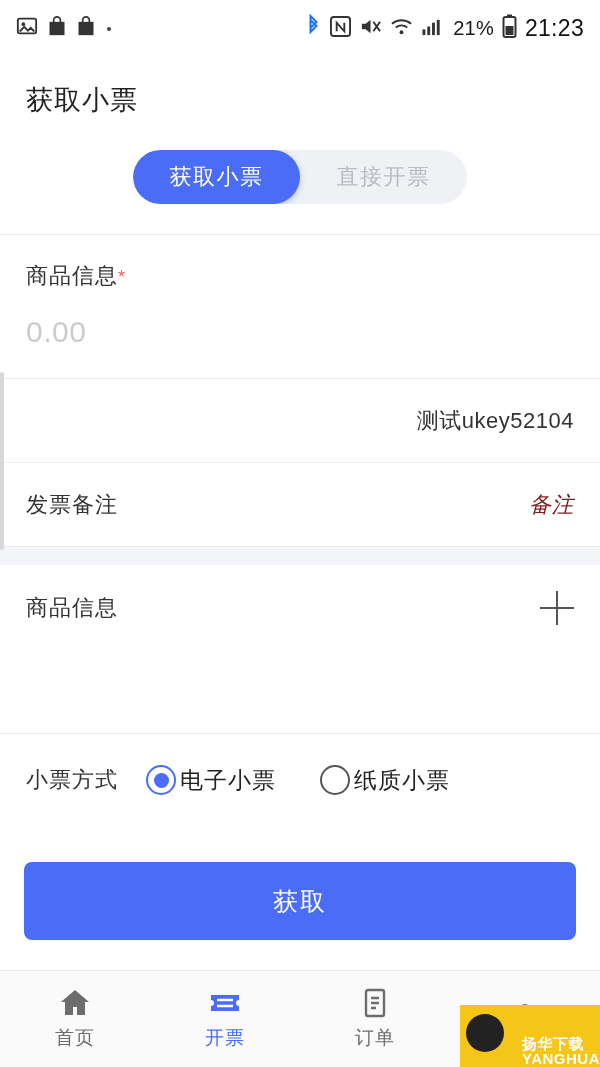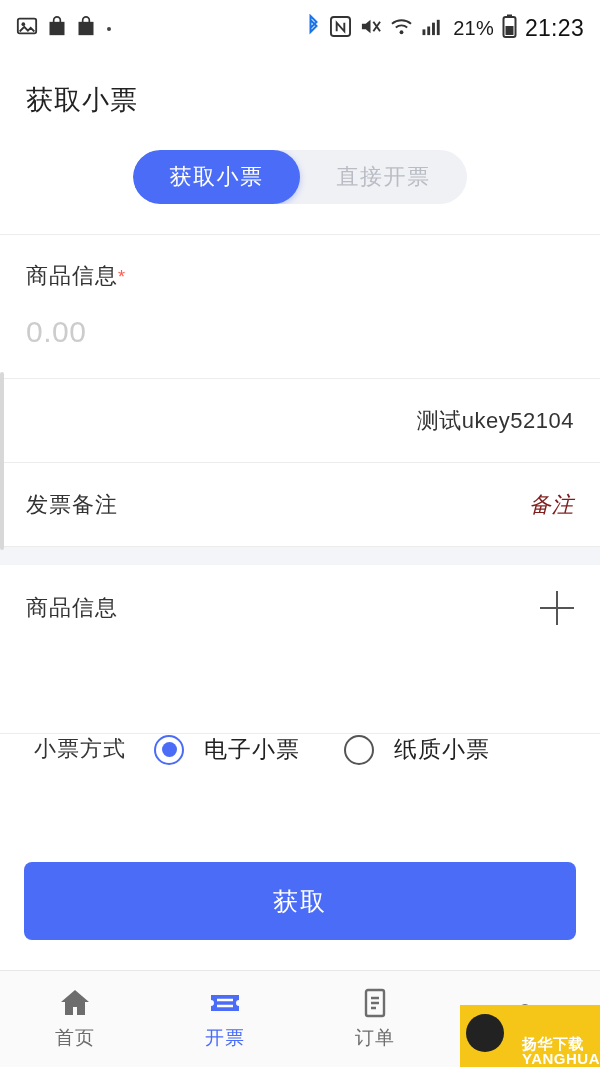--- a/index.html
+++ b/index.html
@@ -160,34 +160,34 @@
   }
 
   .goods-empty {
     height: 82px;
     border-bottom: 1px solid #ececec;
   }
 
   .radio-row {
     height: 92px;
     display: flex;
-    align-items: flex-start;
-    padding: 0 34px;
+    align-items: center;
+    padding: 0 26px;
     box-sizing: border-box;
   }
   .radio-group {
     display: flex;
     align-items: center;
     margin-left: 28px;
     gap: 44px;
   }
   .radio-item {
     display: flex;
     align-items: center;
-    gap: 20px;
+    gap: 4px;
   }
   .radio-outer {
     width: 30px;
     height: 30px;
     border-radius: 50%;
     border: 2px solid #4a6cf7;
     display: flex;
     align-items: center;
     justify-content: center;
     box-sizing: border-box;

